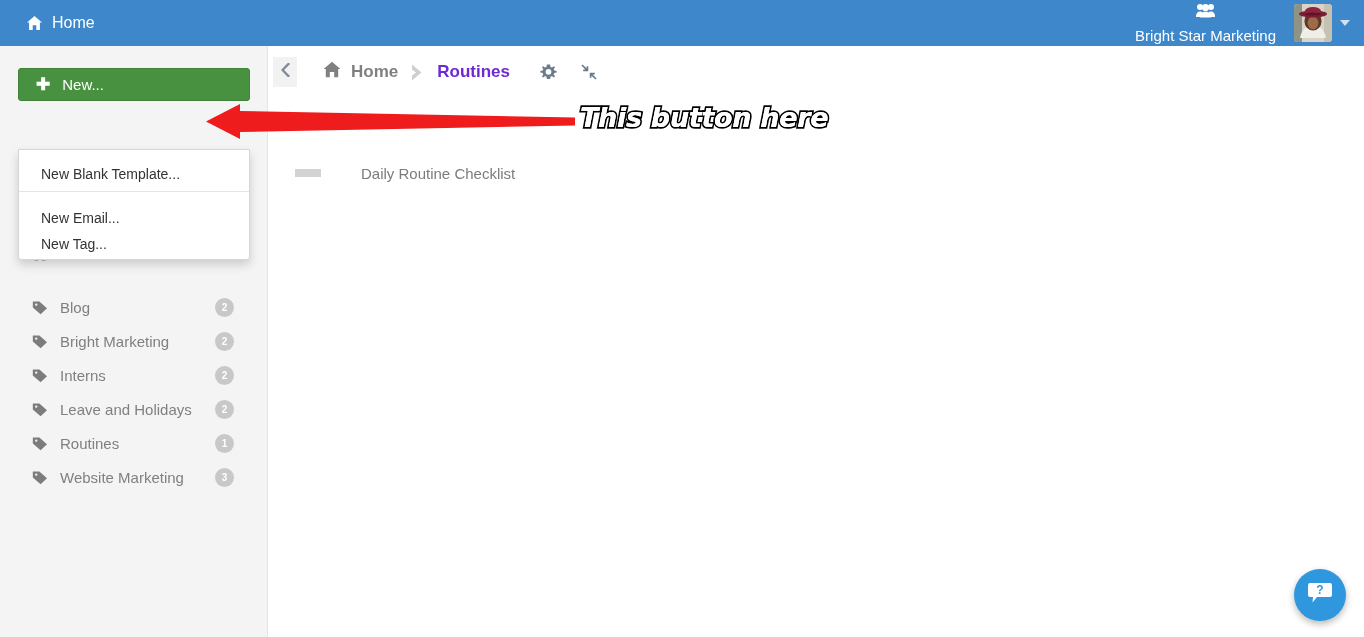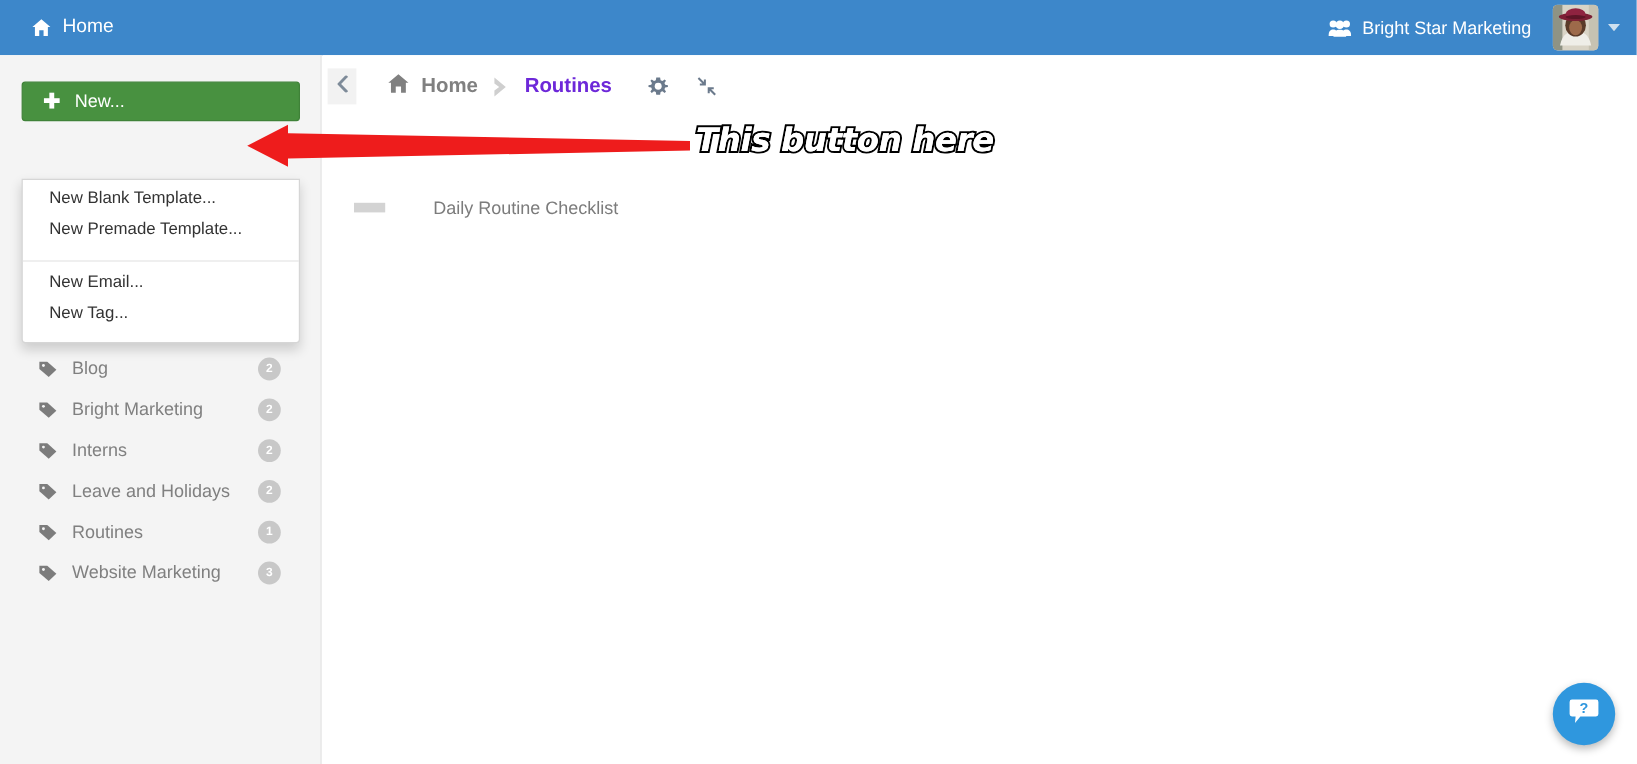--- a/index.html
+++ b/index.html
@@ -21,21 +21,21 @@
   }
   .topbar-left { display: flex; align-items: center; padding-left: 26px; }
   .topbar-home {
     display: flex; align-items: center; gap: 9px;
     color: #ffffff; font-size: 16px; cursor: pointer;
   }
   .topbar-home .ico { display: block; width: 17px; height: 16px; }
   .topbar-right { display: flex; align-items: center; padding-right: 14px; gap: 0; }
   .org {
     display: flex; align-items: center; gap: 9px;
-    color: #ffffff; font-size: 15px; cursor: pointer; margin-right: 18px;
+    color: #ffffff; font-size: 15px; cursor: pointer; margin-right: 18px; flex-direction: column;
   }
   .org .ico { display: block; width: 19px; height: 15px; }
   .avatar-wrap { display: flex; align-items: center; gap: 8px; cursor: pointer; }
   .avatar {
     width: 38px; height: 38px; border-radius: 4px;
     overflow: hidden; display: block;
     background: #cfc9bd;
   }
   .caret-down {
     width: 0; height: 0; border-left: 5px solid transparent;
@@ -82,21 +82,21 @@
     position: absolute; left: 18px; top: 103px;
     width: 232px;
     background: #ffffff;
     border: 1px solid #d6d6d6;
     border-radius: 0 0 3px 3px;
     box-shadow: 0 5px 10px rgba(0,0,0,0.16);
     z-index: 40;
     padding: 6px 0 7px 0;
   }
   .dropdown-item {
-    height: 26px; display: flex; align-items: flex-start;
+    height: 26px; display: flex; align-items: flex-end;
     padding-left: 22px; color: #333333; font-size: 14px;
     cursor: pointer; white-space: nowrap;
   }
   .dropdown-sep { height: 1px; background: #e5e5e5; margin: 9px 0 8px 0; }
 
   
   .main {
     position: absolute; left: 269px; top: 46px;
     width: 1095px; height: 591px;
     background: #ffffff;
@@ -299,23 +299,20 @@
         <span class="label">Website Marketing</span>
         <span class="badge">3</span>
       </div>
 
     </div>
 
     <div class="dropdown">
       <div class="dropdown-item">
         <span>New Blank Template...</span>
       </div>
-      <div class="dropdown-item">
-        <span>New Premade Template...</span>
-      </div>
       <div class="dropdown-sep"></div>
       <div class="dropdown-item">
         <span>New Email...</span>
       </div>
       <div class="dropdown-item">
         <span>New Tag...</span>
       </div>
     </div>
 
   </div>

